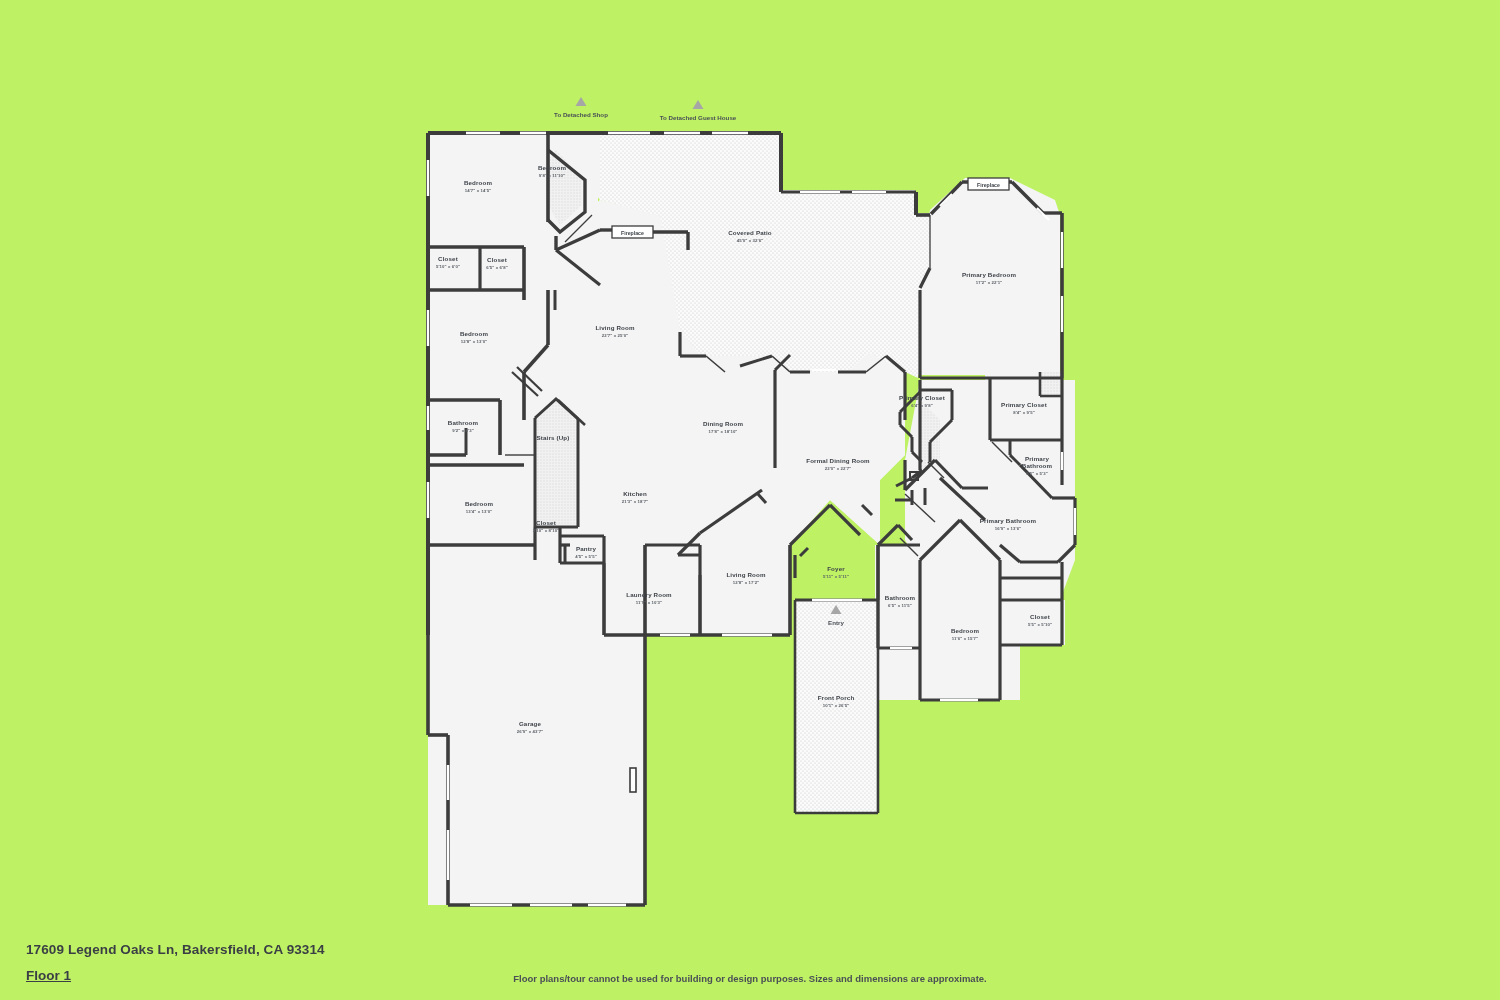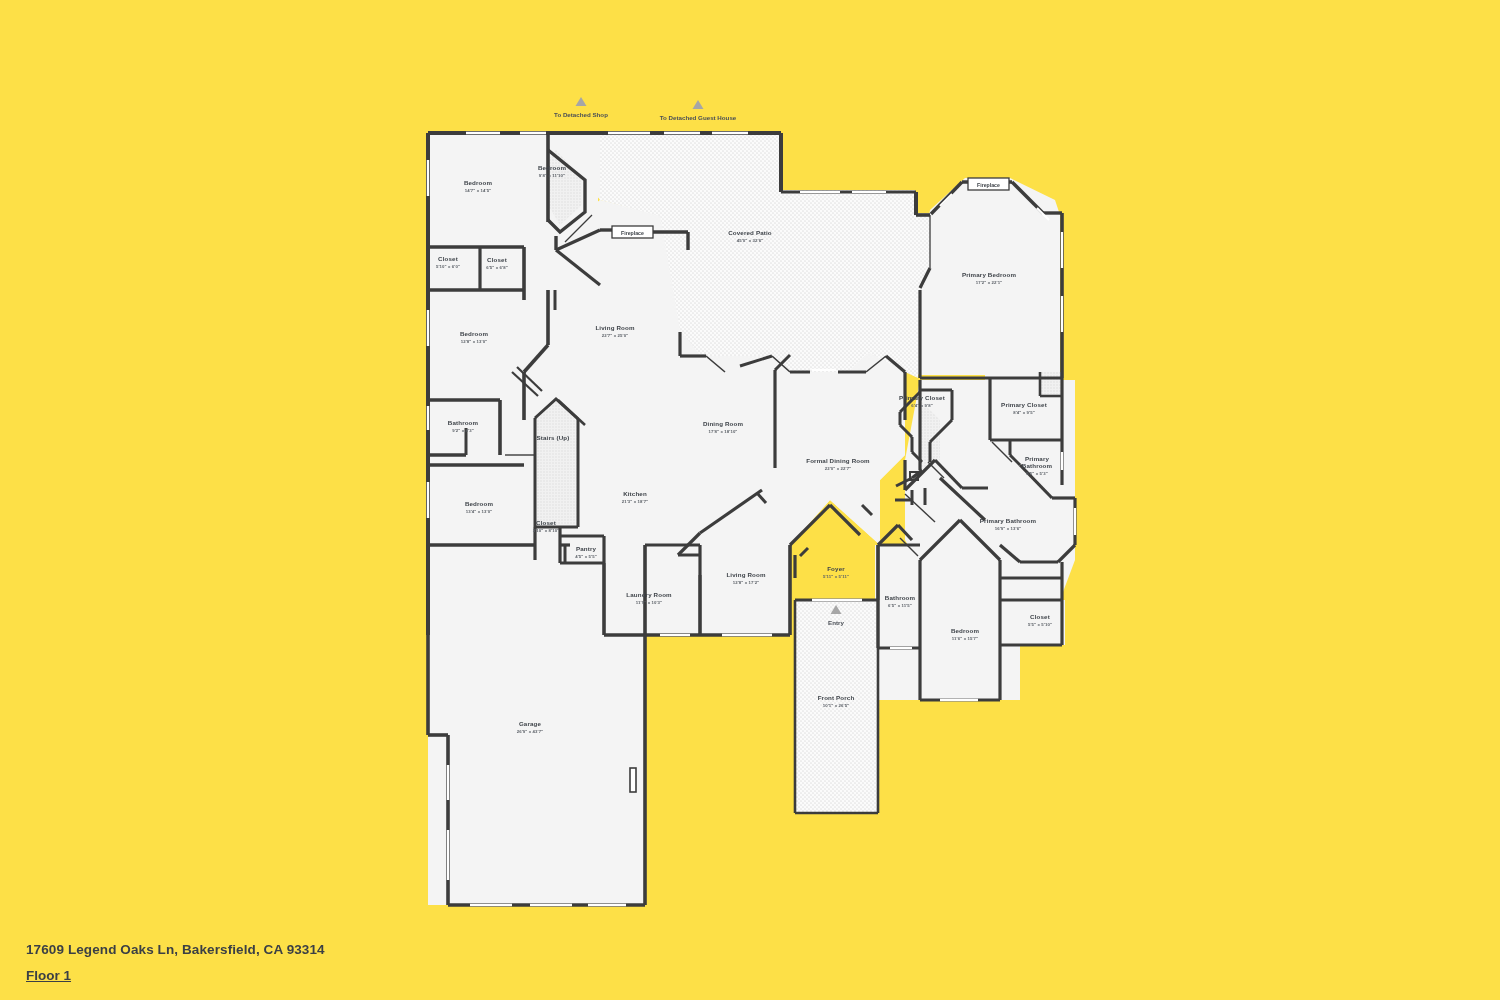--- a/index.html
+++ b/index.html
@@ -7,21 +7,21 @@
     margin: 0; padding: 0;
     width: 1500px; height: 1000px;
     background: #ffffff;
     font-family: "Liberation Sans", sans-serif;
     overflow: hidden;
   }
   #page {
     position: relative;
     width: 1500px;
     height: 1000px;
-    background: #fde047;
+    background: #bef264;
   }
   #plan-svg { position: absolute; left: 0; top: 0; }
 
   .footer-address {
     position: absolute;
     left: 26px; top: 942px;
     font-size: 13.5px;
     font-weight: bold;
     color: #3b3f45;
     letter-spacing: 0.1px;
@@ -521,14 +521,15 @@
         <g>
           <text class="rm-name" x="1040" y="619">Closet</text>
           <text class="rm-dim" x="1040" y="626">5'5" x 5'10"</text>
         </g>
       </g>
 
   </svg>
 
   <div class="footer-address">17609 Legend Oaks Ln, Bakersfield, CA 93314</div>
   <div class="footer-floor">Floor 1</div>
+  <div class="footer-disclaimer">Floor plans/tour cannot be used for building or design purposes. Sizes and dimensions are approximate.</div>
 
 </div>
 
 </body></html>

